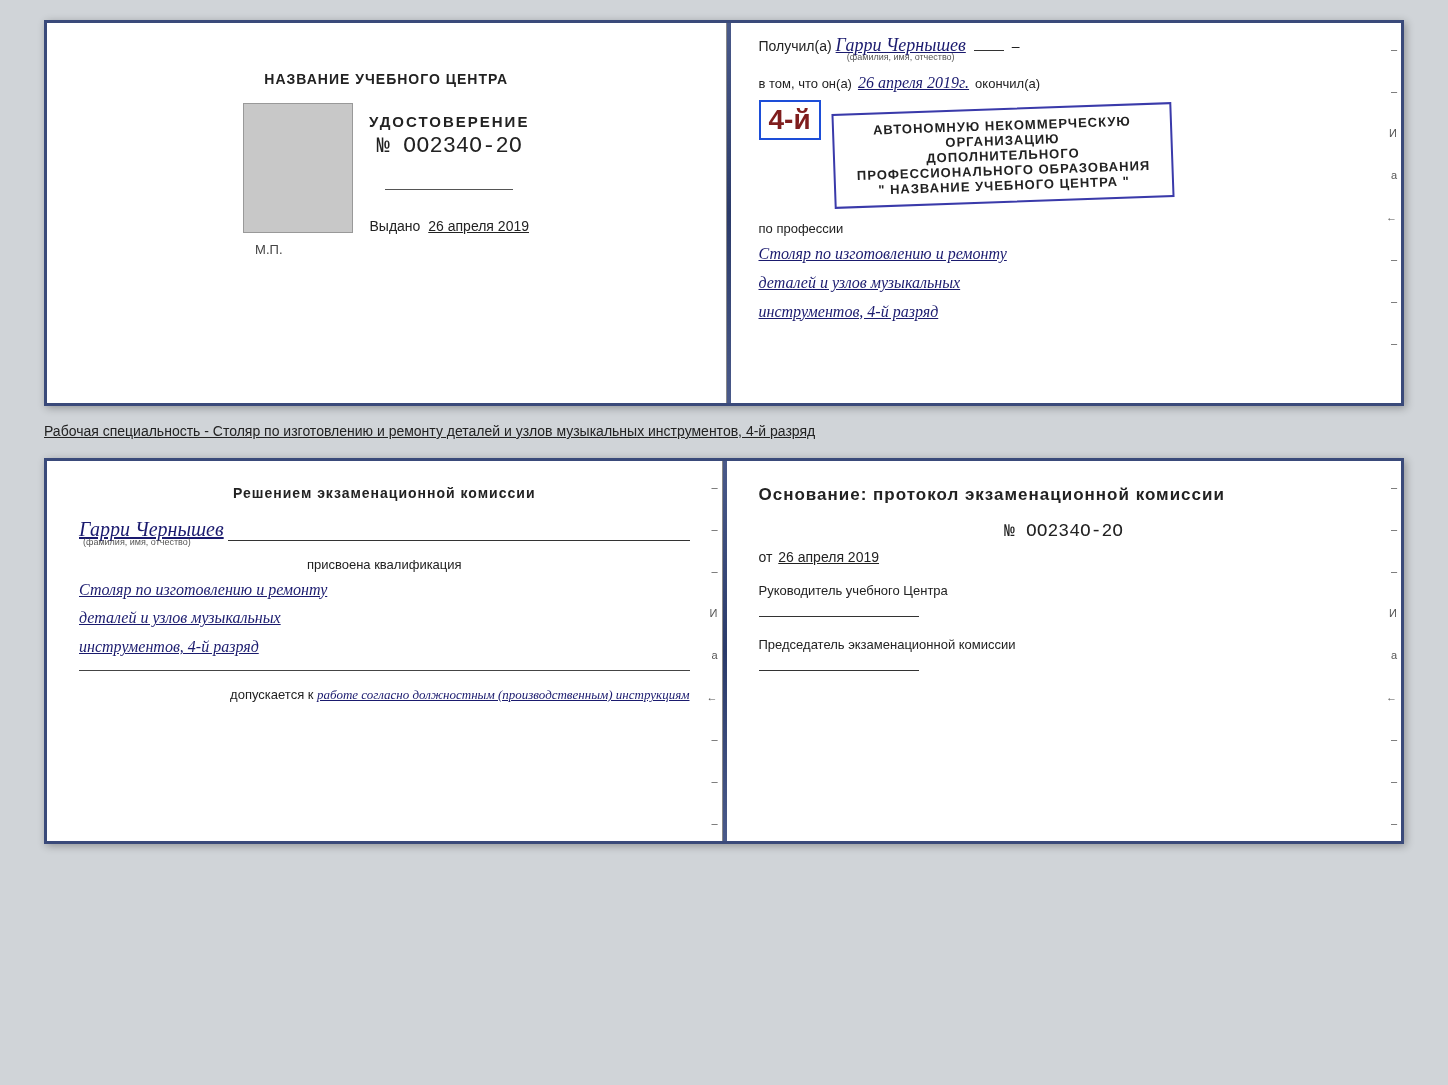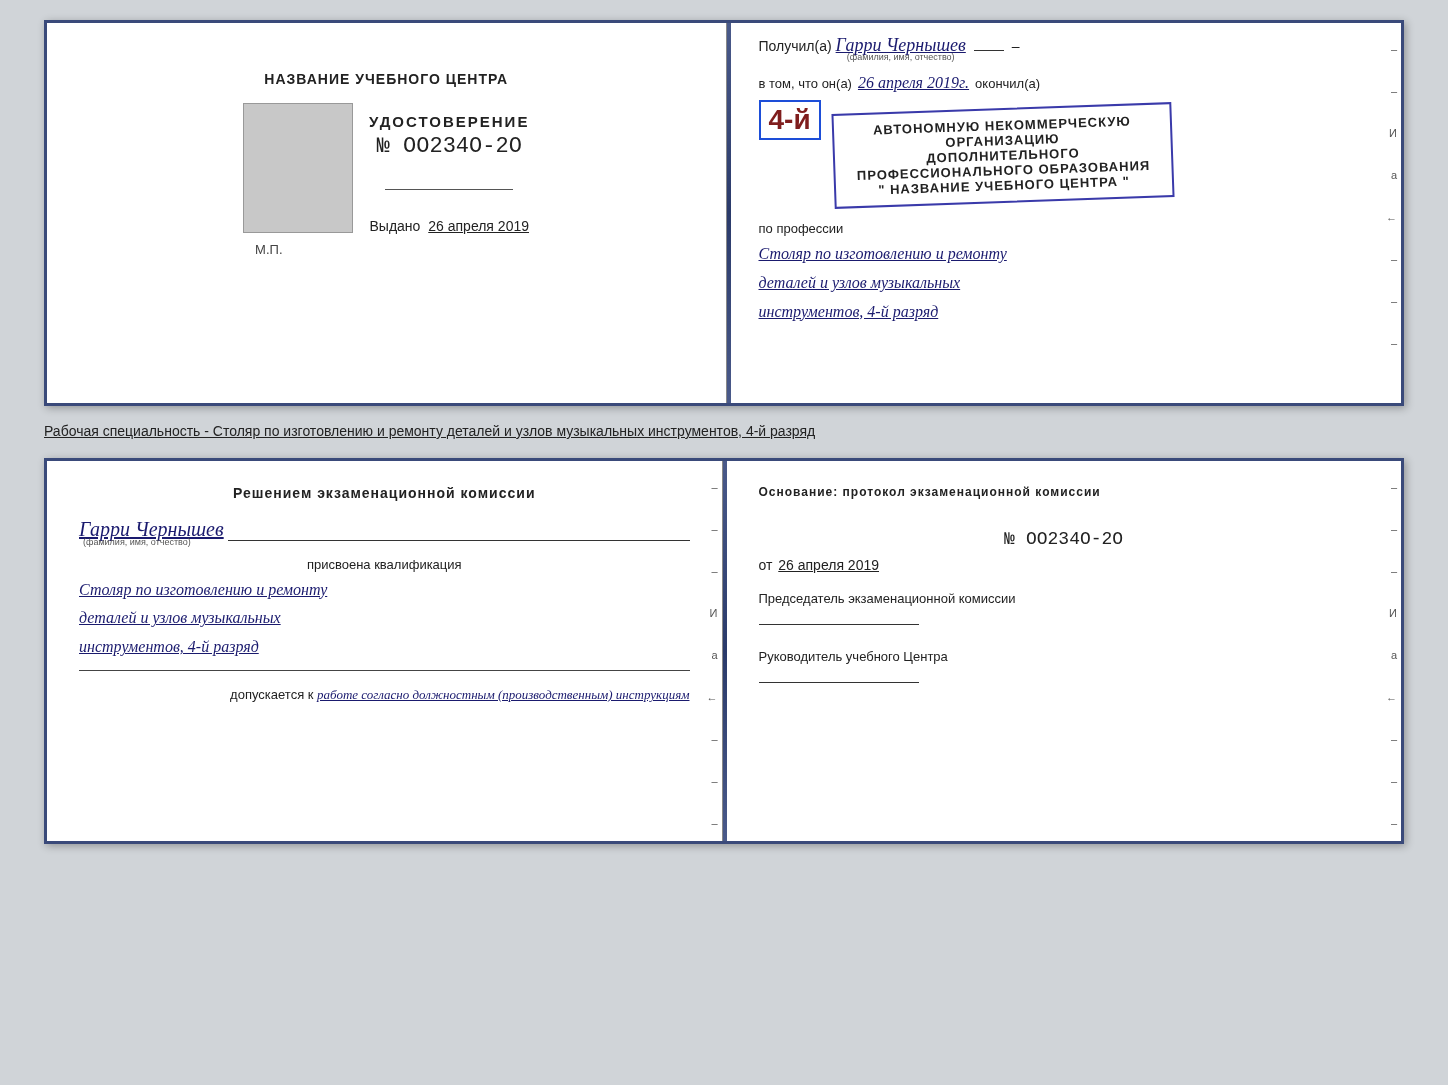--- a/index.html
+++ b/index.html
@@ -272,25 +272,25 @@
 
     .allowed-value {
       font-family: 'Georgia', serif;
       font-style: italic;
       font-size: 13px;
       color: #1a1a6e;
       text-decoration: underline;
     }
 
     .basis-title {
-      font-size: 12px;
+      font-size: 17px;
       font-weight: bold;
       letter-spacing: 1px;
       color: #222;
-      margin-bottom: 30px;
+      margin-bottom: 16px;
     }
 
     .protocol-number {
       font-size: 18px;
       font-family: 'Courier New', monospace;
       color: #222;
       text-align: center;
       margin: 8px 0;
     }
 
@@ -465,30 +465,30 @@
   <div class="doc-half bottom-right">
     <div class="basis-title">Основание: протокол  экзаменационной  комиссии</div>
 
     <div class="protocol-number">№  OO234O-2O</div>
 
     <div class="protocol-date">
       <span>от</span>
       <span style="text-decoration:underline; margin-left:2px;">26 апреля 2019</span>
     </div>
 
+    <div class="signatory" style="margin-top:16px;">
+      <div>Руководитель учебного Центра</div>
+      <div class="sign-line"></div>
+    </div>
+
     <div class="signatory">
       <div>Председатель экзаменационной комиссии</div>
       <div class="sign-line"></div>
     </div>
 
-    <div class="signatory" style="margin-top:16px;">
-      <div>Руководитель учебного Центра</div>
-      <div class="sign-line"></div>
-    </div>
-
     <div class="right-side-labels">
       <span>–</span>
       <span>–</span>
       <span>–</span>
       <span>И</span>
       <span>а</span>
       <span>←</span>
       <span>–</span>
       <span>–</span>
       <span>–</span>

